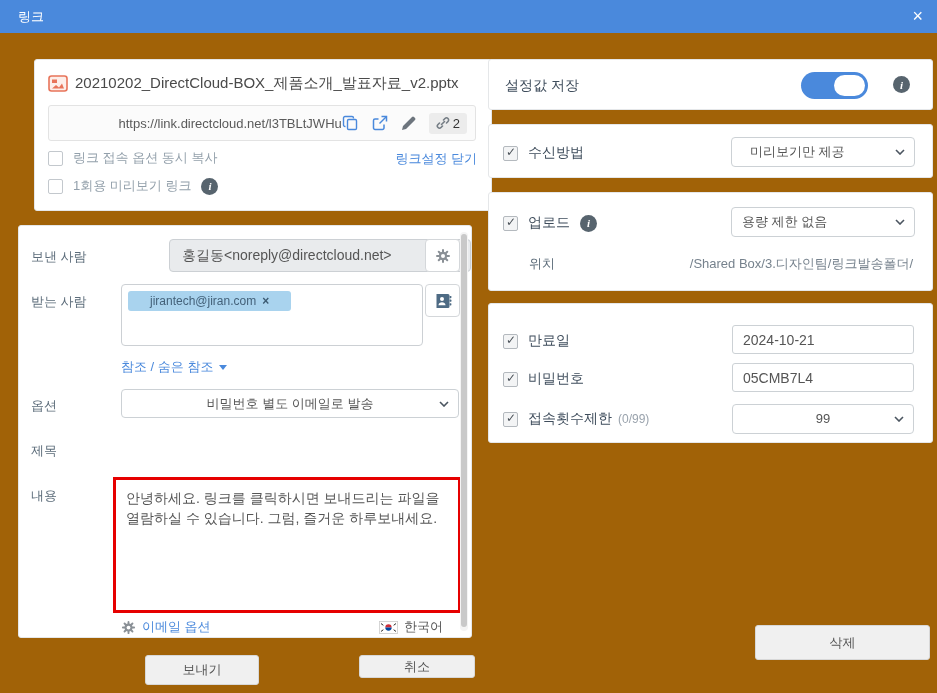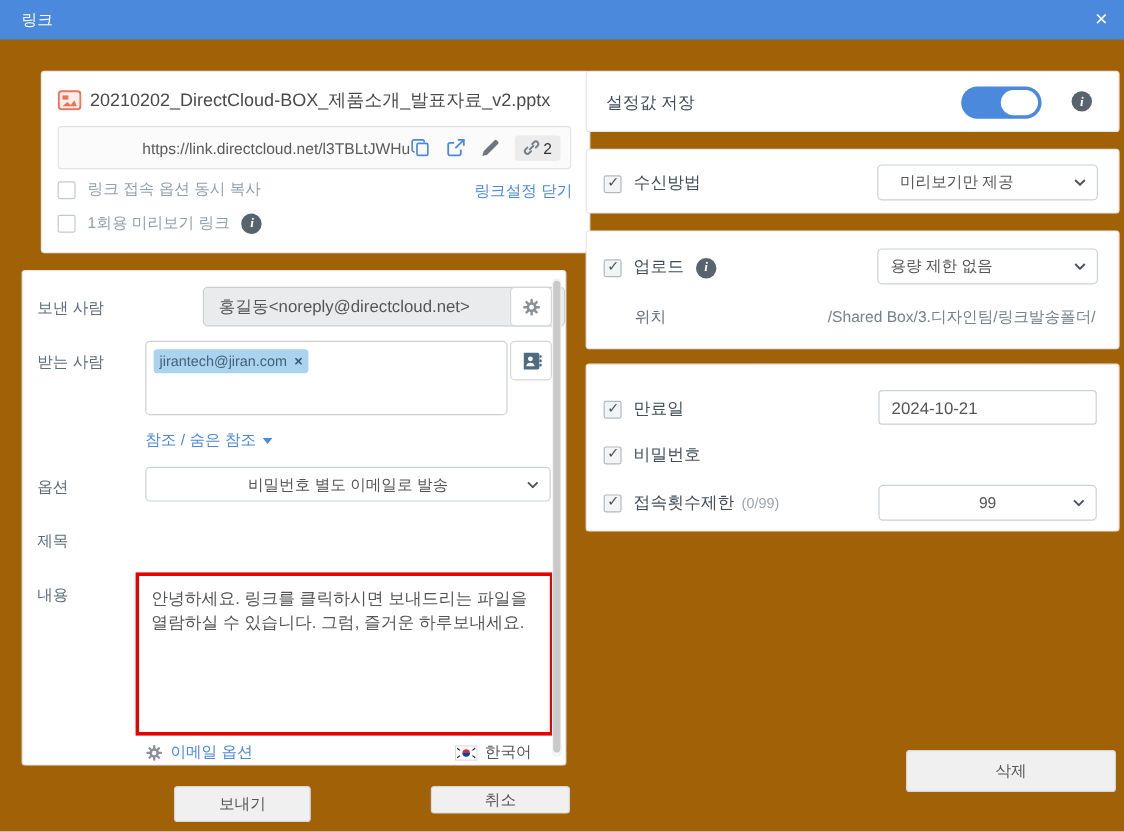--- a/index.html
+++ b/index.html
@@ -38,21 +38,21 @@
   .url-icons { display:flex; align-items:center; gap:11px; padding-right:8px; }
   .lc-badge { display:inline-flex; align-items:center; gap:3px; background:#ececec; border-radius:3px; padding:3px 7px; font-size:13px; color:#333; }
   .chkrow { position:absolute; display:flex; align-items:center; gap:10px; font-size:13px; color:#93a0ab; }
 
   
   #card-mail { left:18px; top:225px; width:454px; height:413px; }
   .frm-lbl { position:absolute; left:12px; font-size:13px; color:#5c6c7a; }
   .sender-input { position:absolute; left:114px; top:13px; width:302px; height:33px; background:#e9ebed; border:1px solid #ccd0d4; border-radius:4px; padding-left:12px;margin-left:36px; }
   .sq-btn { position:absolute; width:35px; height:33px; background:#fff; border:1px solid #d4d7da; border-radius:4px; display:flex; align-items:center; justify-content:center; cursor:pointer; }
   .recip-box { position:absolute; left:102px; top:58px; width:302px; height:62px; border:1px solid #ccd0d4; border-radius:4px; padding:6px; }
-  .tag { display:inline-flex; align-items:center; gap:6px; background:#a9d3ee; color:#44627a; font-size:12px; padding:3px 5px; border-radius:3px; }
+  .tag { display:inline-flex; align-items:center; gap:6px; background:#a9d3ee; color:#44627a; font-size:12px; padding:3px 22px; border-radius:3px; }
   .tag .x { font-weight:bold; color:#3c5a72; cursor:pointer; }
   .cc-link { position:absolute; left:102px; top:132px; display:inline-flex; align-items:center; gap:6px; }
   .caret-dn { width:0; height:0; border-left:4px solid transparent; border-right:4px solid transparent; border-top:5px solid #4a89dc; }
   .mail-footer { position:absolute; left:0; top:392px; width:100%; height:20px; }
   .email-opt { position:absolute; left:102px; top:0; display:inline-flex; align-items:center; gap:6px; }
   .lang { position:absolute; right:28px; top:0; display:inline-flex; align-items:center; gap:6px; font-size:13px; color:#555; }
   .sb-track { position:absolute; right:3px; top:6px; bottom:6px; width:8px; background:#f4f4f4; border-radius:4px; }
   .sb-thumb { position:absolute; right:1px; top:2px; bottom:4px; width:6px; background:#c9c9c9; border-radius:3px; }
 
   
@@ -254,20 +254,21 @@
     <div class="optrow" style="top:28px;">
       <span class="cb checked"></span>
       <span class="rcard-lbl">만료일</span>
     </div>
     <input type="text" class="rt-input" style="left: 243px; top: 21px;" value="2024-10-21">
 
     <div class="optrow" style="top:66px;">
       <span class="cb checked"></span>
       <span class="rcard-lbl">비밀번호</span>
     </div>
+    <input type="text" class="rt-input" style="left: 243px; top: 59px;" value="05CMB7L4">
 
     <div class="optrow" style="top:106px;">
       <span class="cb checked"></span>
       <span class="rcard-lbl">접속횟수제한</span>
       <span style="font-size:12px; color:#9aa3ad; margin-left:-4px;">(0/99)</span>
     </div>
     <div class="sel" style="position:absolute; left:243px; top:100px; width:182px; height:30px; line-height:28px; text-align:center;">
       <span>99</span>
       <svg class="chev" width="10" height="6" viewBox="0 0 10 6" fill="none" stroke="#4b5560" stroke-width="1.6">
           <path d="M1 1 L5 5 L9 1"></path>

